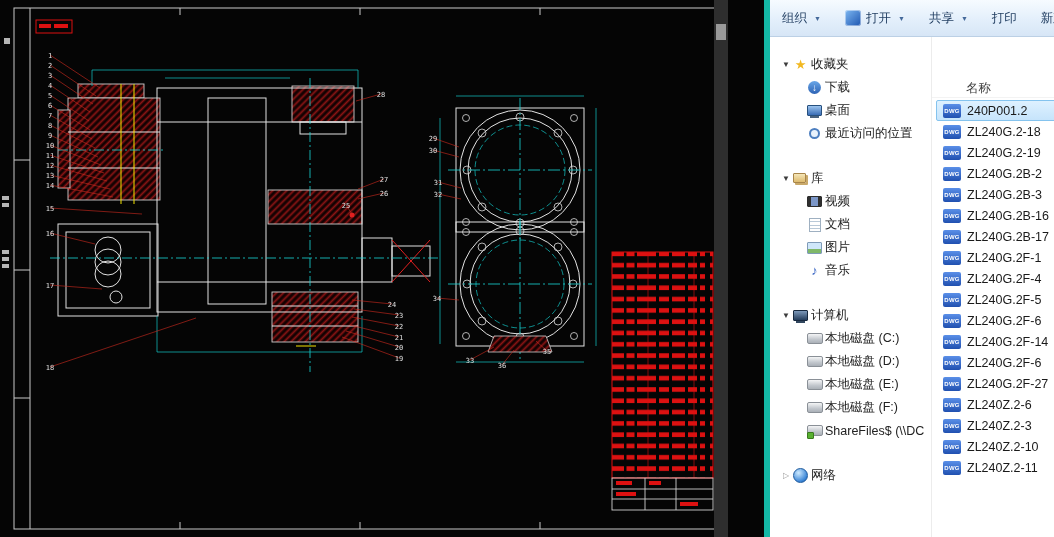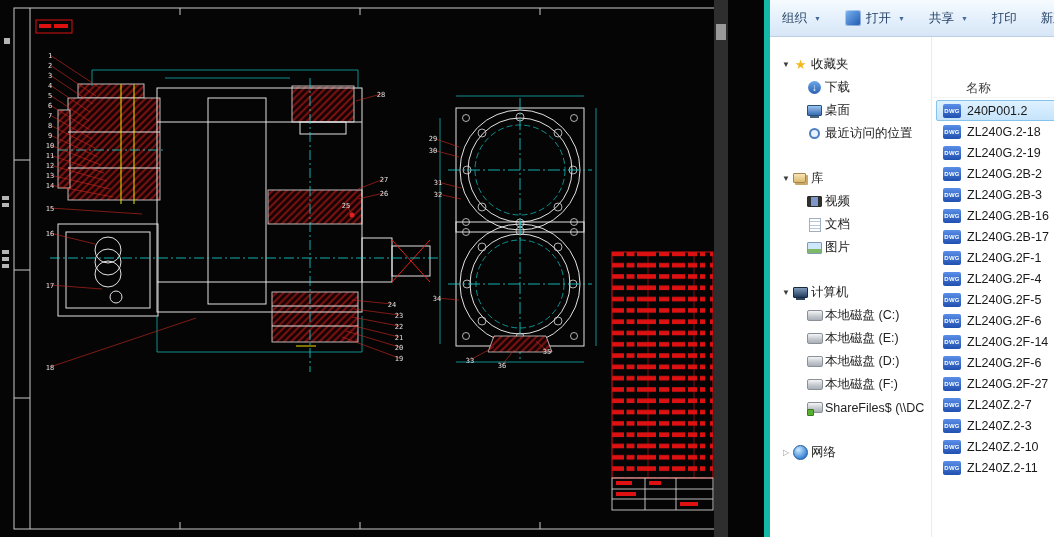--- a/index.html
+++ b/index.html
@@ -391,38 +391,42 @@
               <span class="nav-label">视频</span>
             </div>
             <div class="nav-row child">
               <span class="ni documents-icon"></span>
               <span class="nav-label">文档</span>
             </div>
             <div class="nav-row child">
               <span class="ni pictures-icon"></span>
               <span class="nav-label">图片</span>
             </div>
+            <div class="nav-row child">
+              <span class="ni music-icon"></span>
+              <span class="nav-label">音乐</span>
+            </div>
           </div>
           <div class="nav-section">
             <div class="nav-row">
               <span class="exp">▼</span>
               <span class="ni computer-icon"></span>
               <span class="nav-label">计算机</span>
             </div>
             <div class="nav-row child">
               <span class="ni disk-icon"></span>
               <span class="nav-label">本地磁盘 (C:)</span>
             </div>
             <div class="nav-row child">
               <span class="ni disk-icon"></span>
+              <span class="nav-label">本地磁盘 (D:)</span>
+            </div>
+            <div class="nav-row child">
+              <span class="ni disk-icon"></span>
               <span class="nav-label">本地磁盘 (E:)</span>
-            </div>
-            <div class="nav-row child">
-              <span class="ni disk-icon"></span>
-              <span class="nav-label">本地磁盘 (D:)</span>
             </div>
             <div class="nav-row child">
               <span class="ni disk-icon"></span>
               <span class="nav-label">本地磁盘 (F:)</span>
             </div>
             <div class="nav-row child">
               <span class="ni network-drive-icon"></span>
               <span class="nav-label">ShareFiles$ (\\DC</span>
             </div>
           </div>
@@ -491,21 +495,21 @@
             <div class="file-row">
               <span class="dwg-ico">DWG</span>
               <span class="file-name">ZL240G.2F-6</span>
             </div>
             <div class="file-row">
               <span class="dwg-ico">DWG</span>
               <span class="file-name">ZL240G.2F-27</span>
             </div>
             <div class="file-row">
               <span class="dwg-ico">DWG</span>
-              <span class="file-name">ZL240Z.2-7</span>
+              <span class="file-name">ZL240Z.2-6</span>
             </div>
             <div class="file-row">
               <span class="dwg-ico">DWG</span>
               <span class="file-name">ZL240Z.2-3</span>
             </div>
             <div class="file-row">
               <span class="dwg-ico">DWG</span>
               <span class="file-name">ZL240Z.2-10</span>
             </div>
             <div class="file-row">

